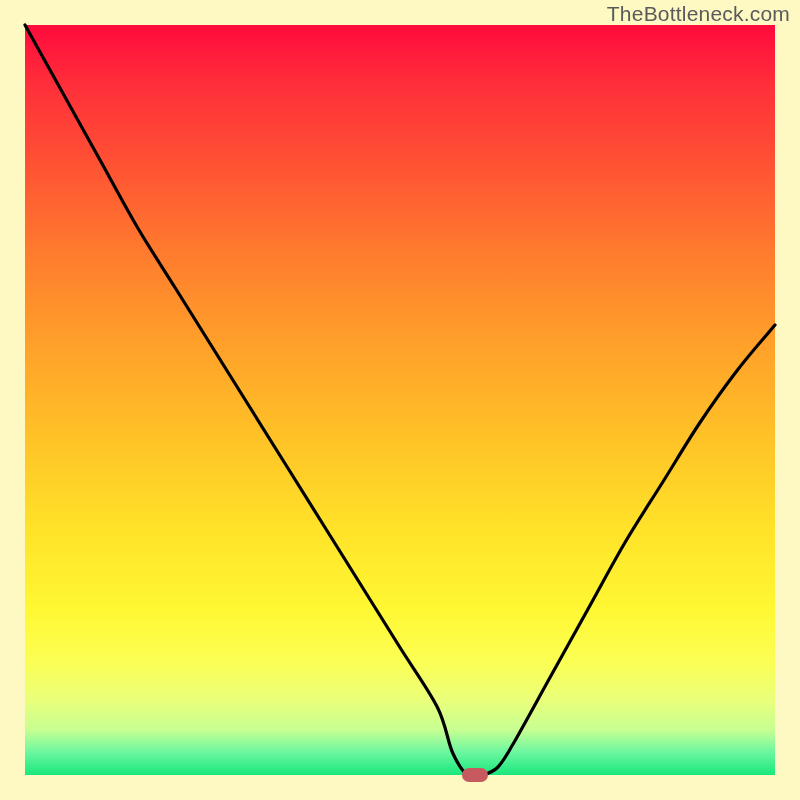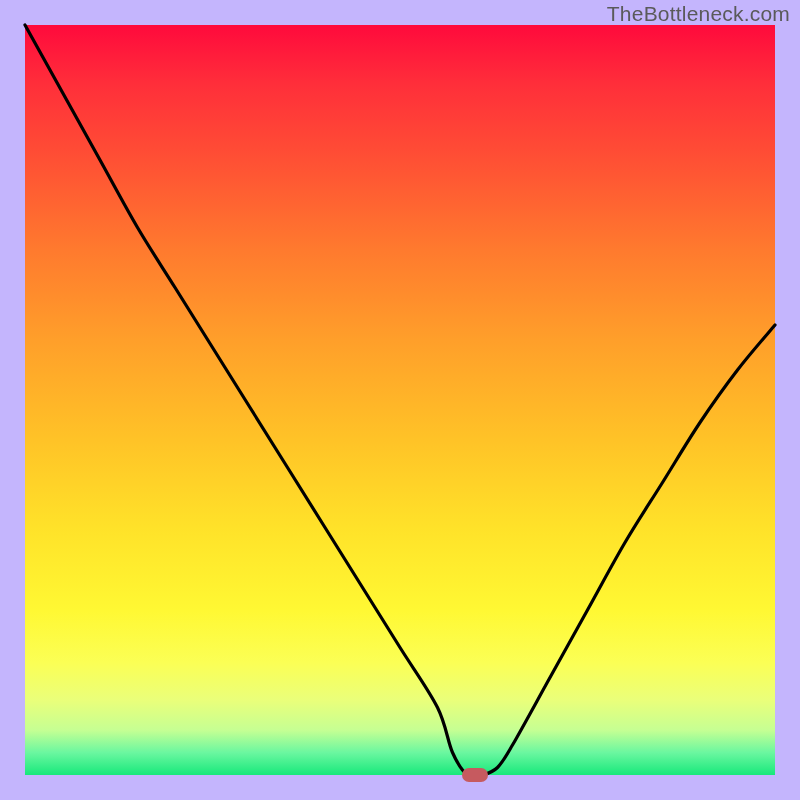--- a/index.html
+++ b/index.html
@@ -8,21 +8,21 @@
     width: 800px;
     height: 800px;
     background: #000;
     overflow: hidden;
     font-family: Arial, Helvetica, sans-serif;
   }
   .frame {
     position: relative;
     width: 800px;
     height: 800px;
-    background: #c4b5fd;
+    background: #fef9c3;
   }
   .plot-area {
     position: absolute;
     left: 25px;
     top: 25px;
     width: 750px;
     height: 750px;
     background: linear-gradient(to bottom,
       #ff0a3c 0%,
       #ff2f3a 8%,

